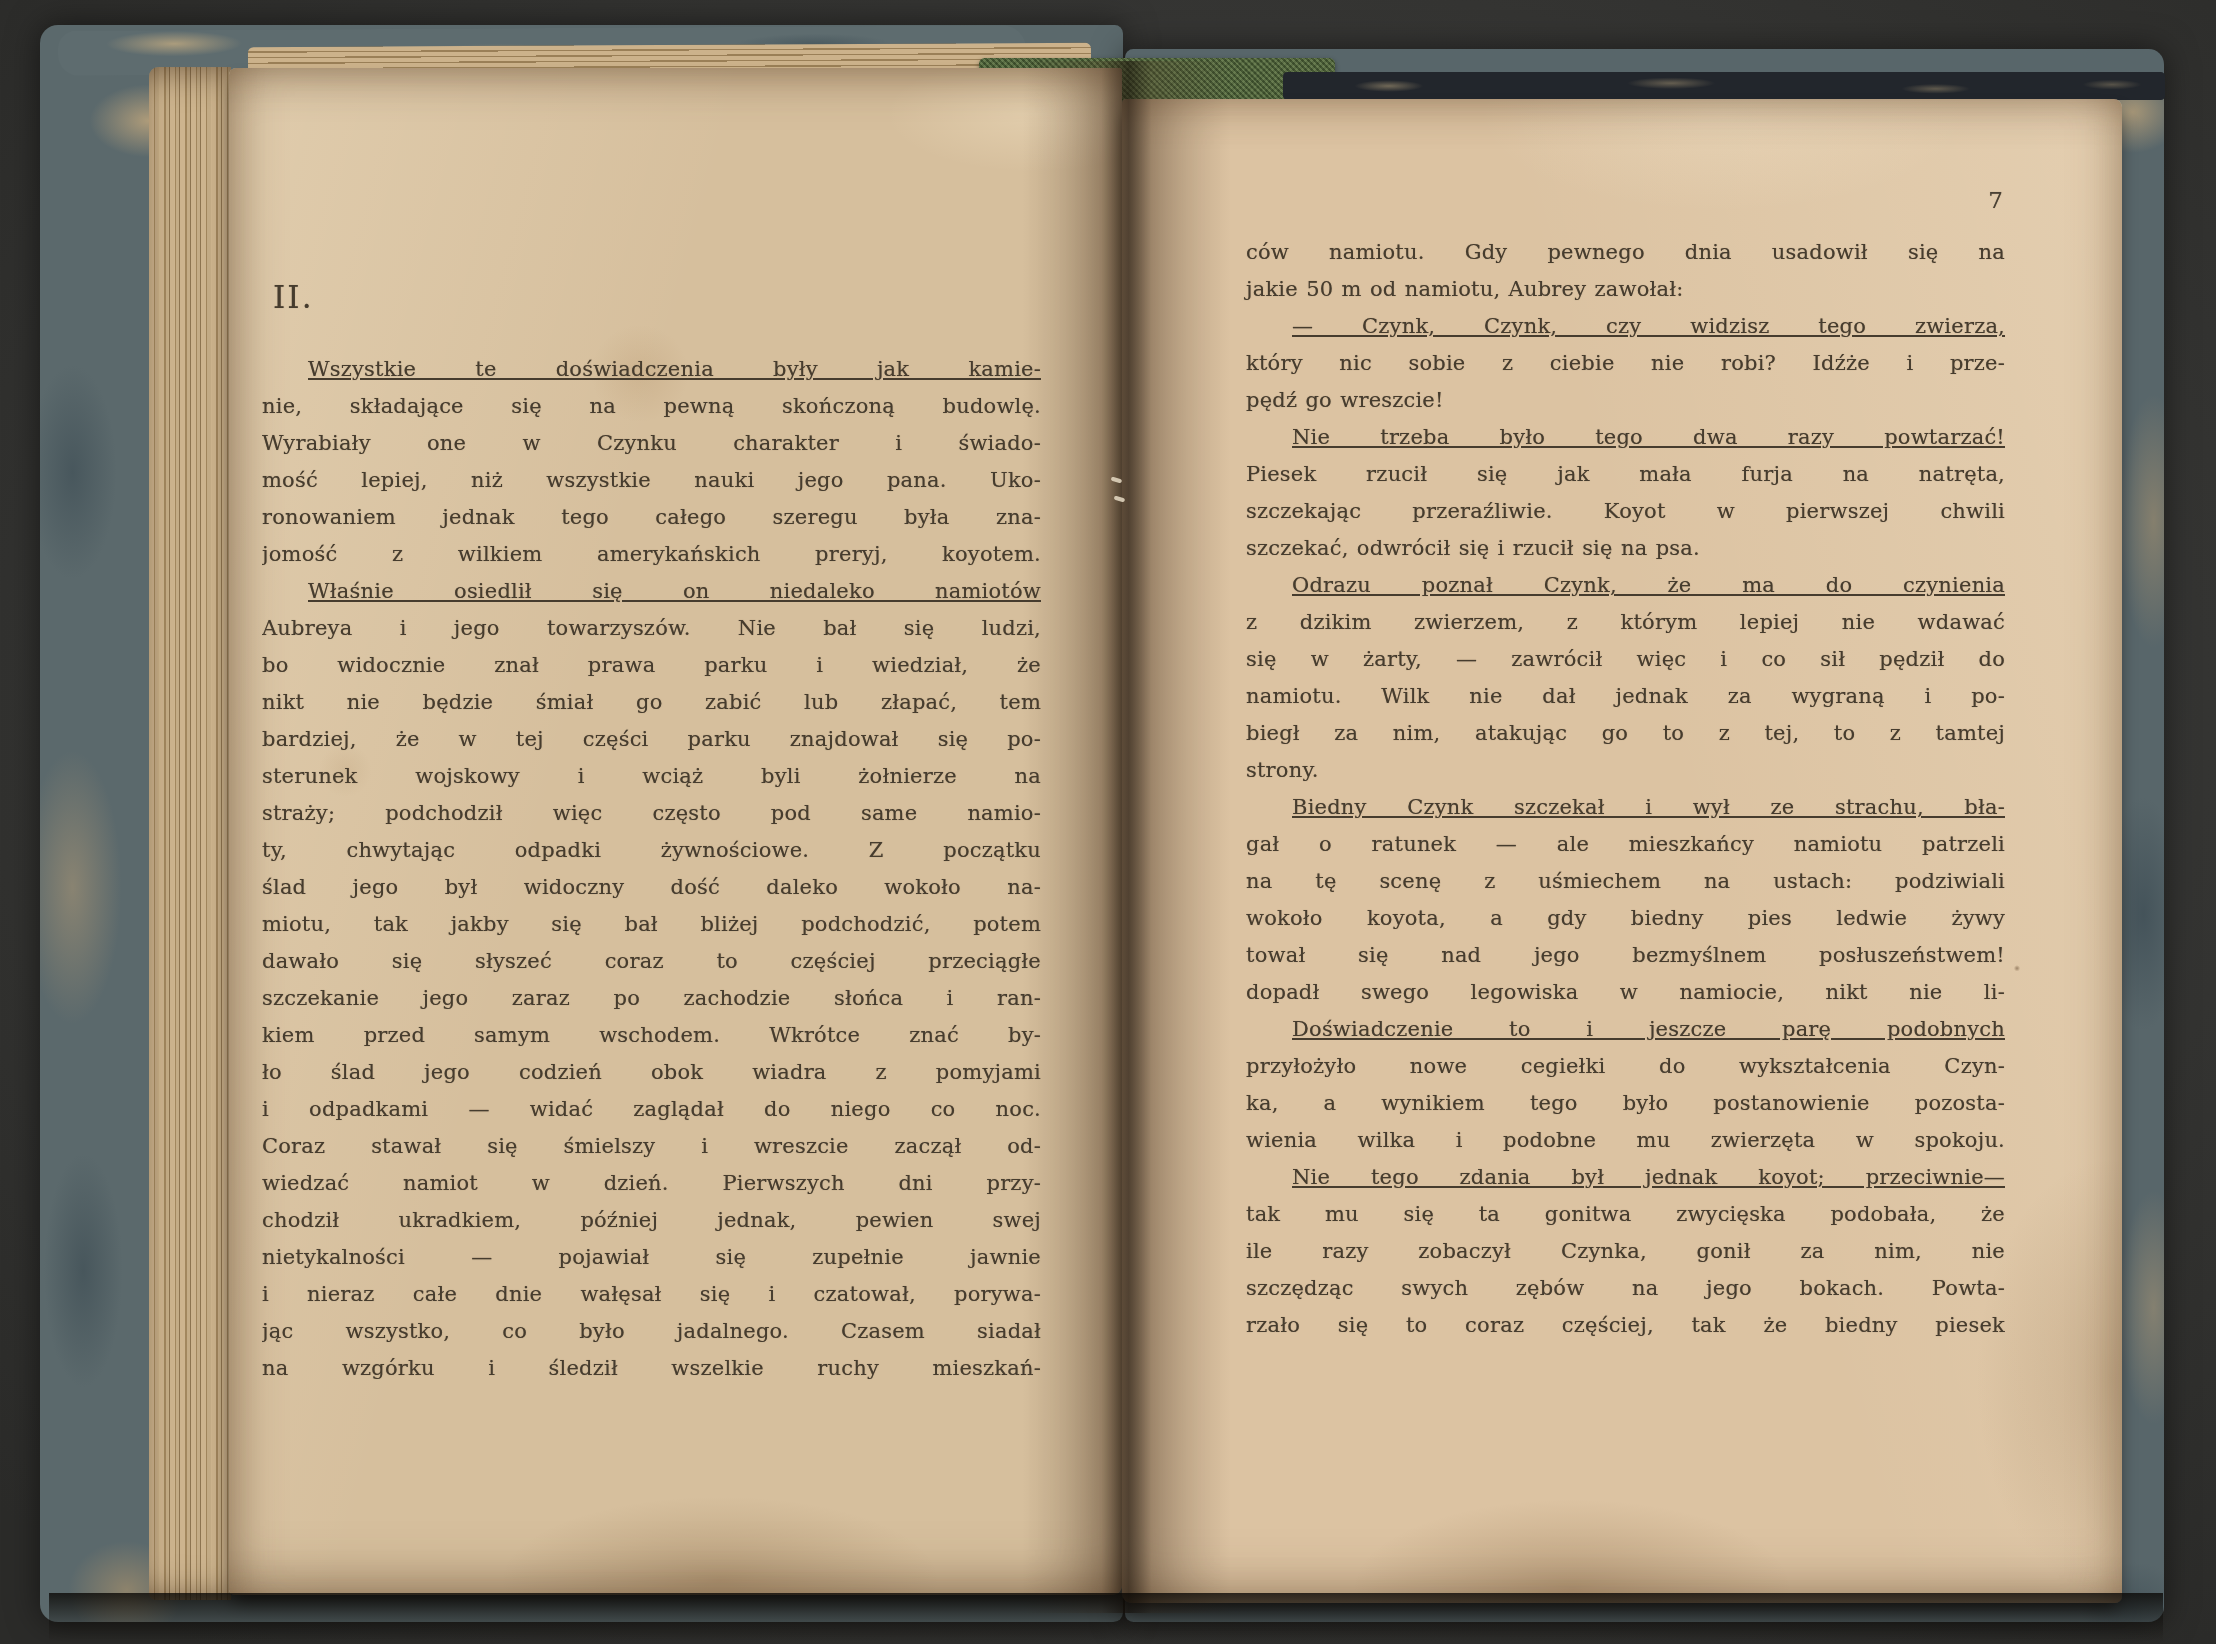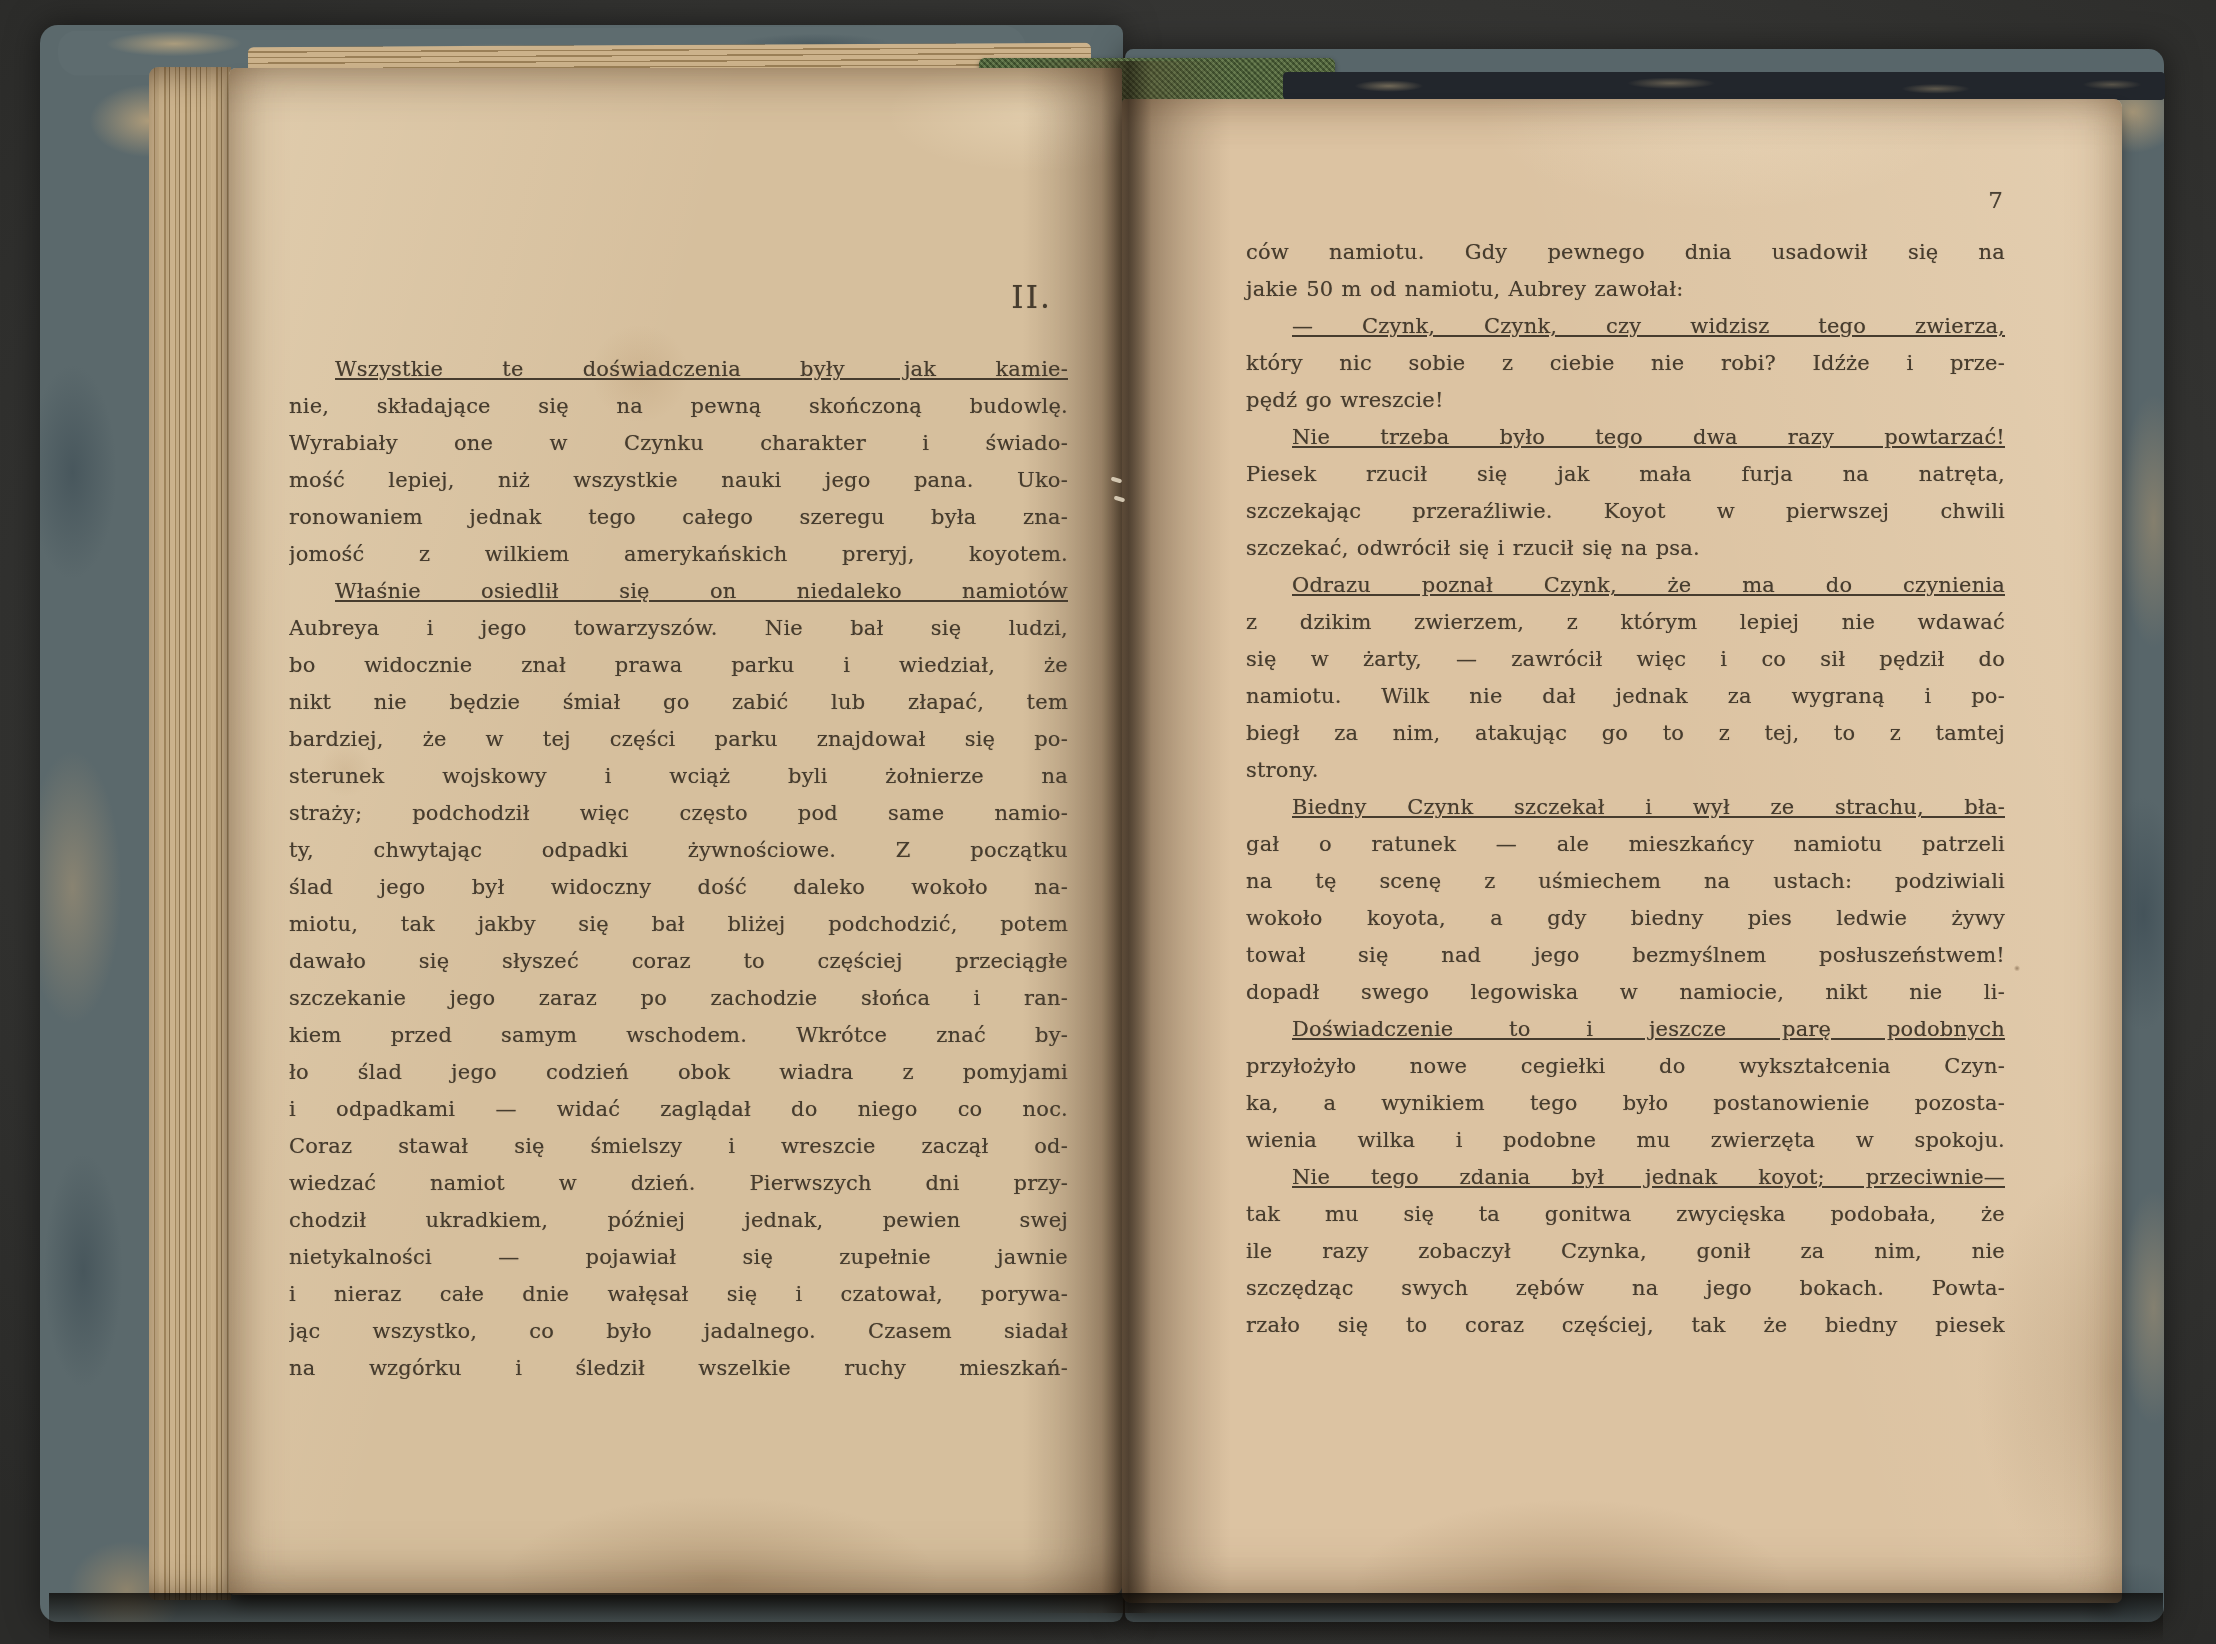--- a/index.html
+++ b/index.html
@@ -116,23 +116,23 @@
   .stitch.s1{left:1111px;top:478px;}
   .stitch.s2{left:1114px;top:497px;}
   .bottom-shadow{
     left:49px;top:1593px;width:2114px;height:49px;pointer-events:none;
     background:linear-gradient(to bottom, rgba(10,8,5,.8), rgba(10,8,5,0));
   }
   
   .textblock{color:#463c2e;text-shadow:0 0 0.8px rgba(74,60,44,.55);}
   .heading{
     left:273px;top:278px;width:779px;height:39px;
-    font-size:31px;line-height:38px;text-align:right;letter-spacing:2.1px;
-  }
-  .lines-left{left:289px;top:351px;width:779px;}
+    font-size:31px;line-height:38px;text-align:left;letter-spacing:2.1px;
+  }
+  .lines-left{left:262px;top:351px;width:779px;}
   .lines-right{left:1246px;top:234px;width:759px;}
   .line{
     height:37px;line-height:37px;font-size:21px;letter-spacing:0.2px;
     white-space:nowrap;word-spacing:1.4px;
   }
   .line.j{white-space:normal;text-align:justify;overflow:hidden;}
   .line.j::after{content:"";display:inline-block;width:100%;height:0;}
   .line.ind{padding-left:46px;text-decoration:underline;}
   .pagenum{
     left:1933px;top:185px;width:70px;height:31px;

